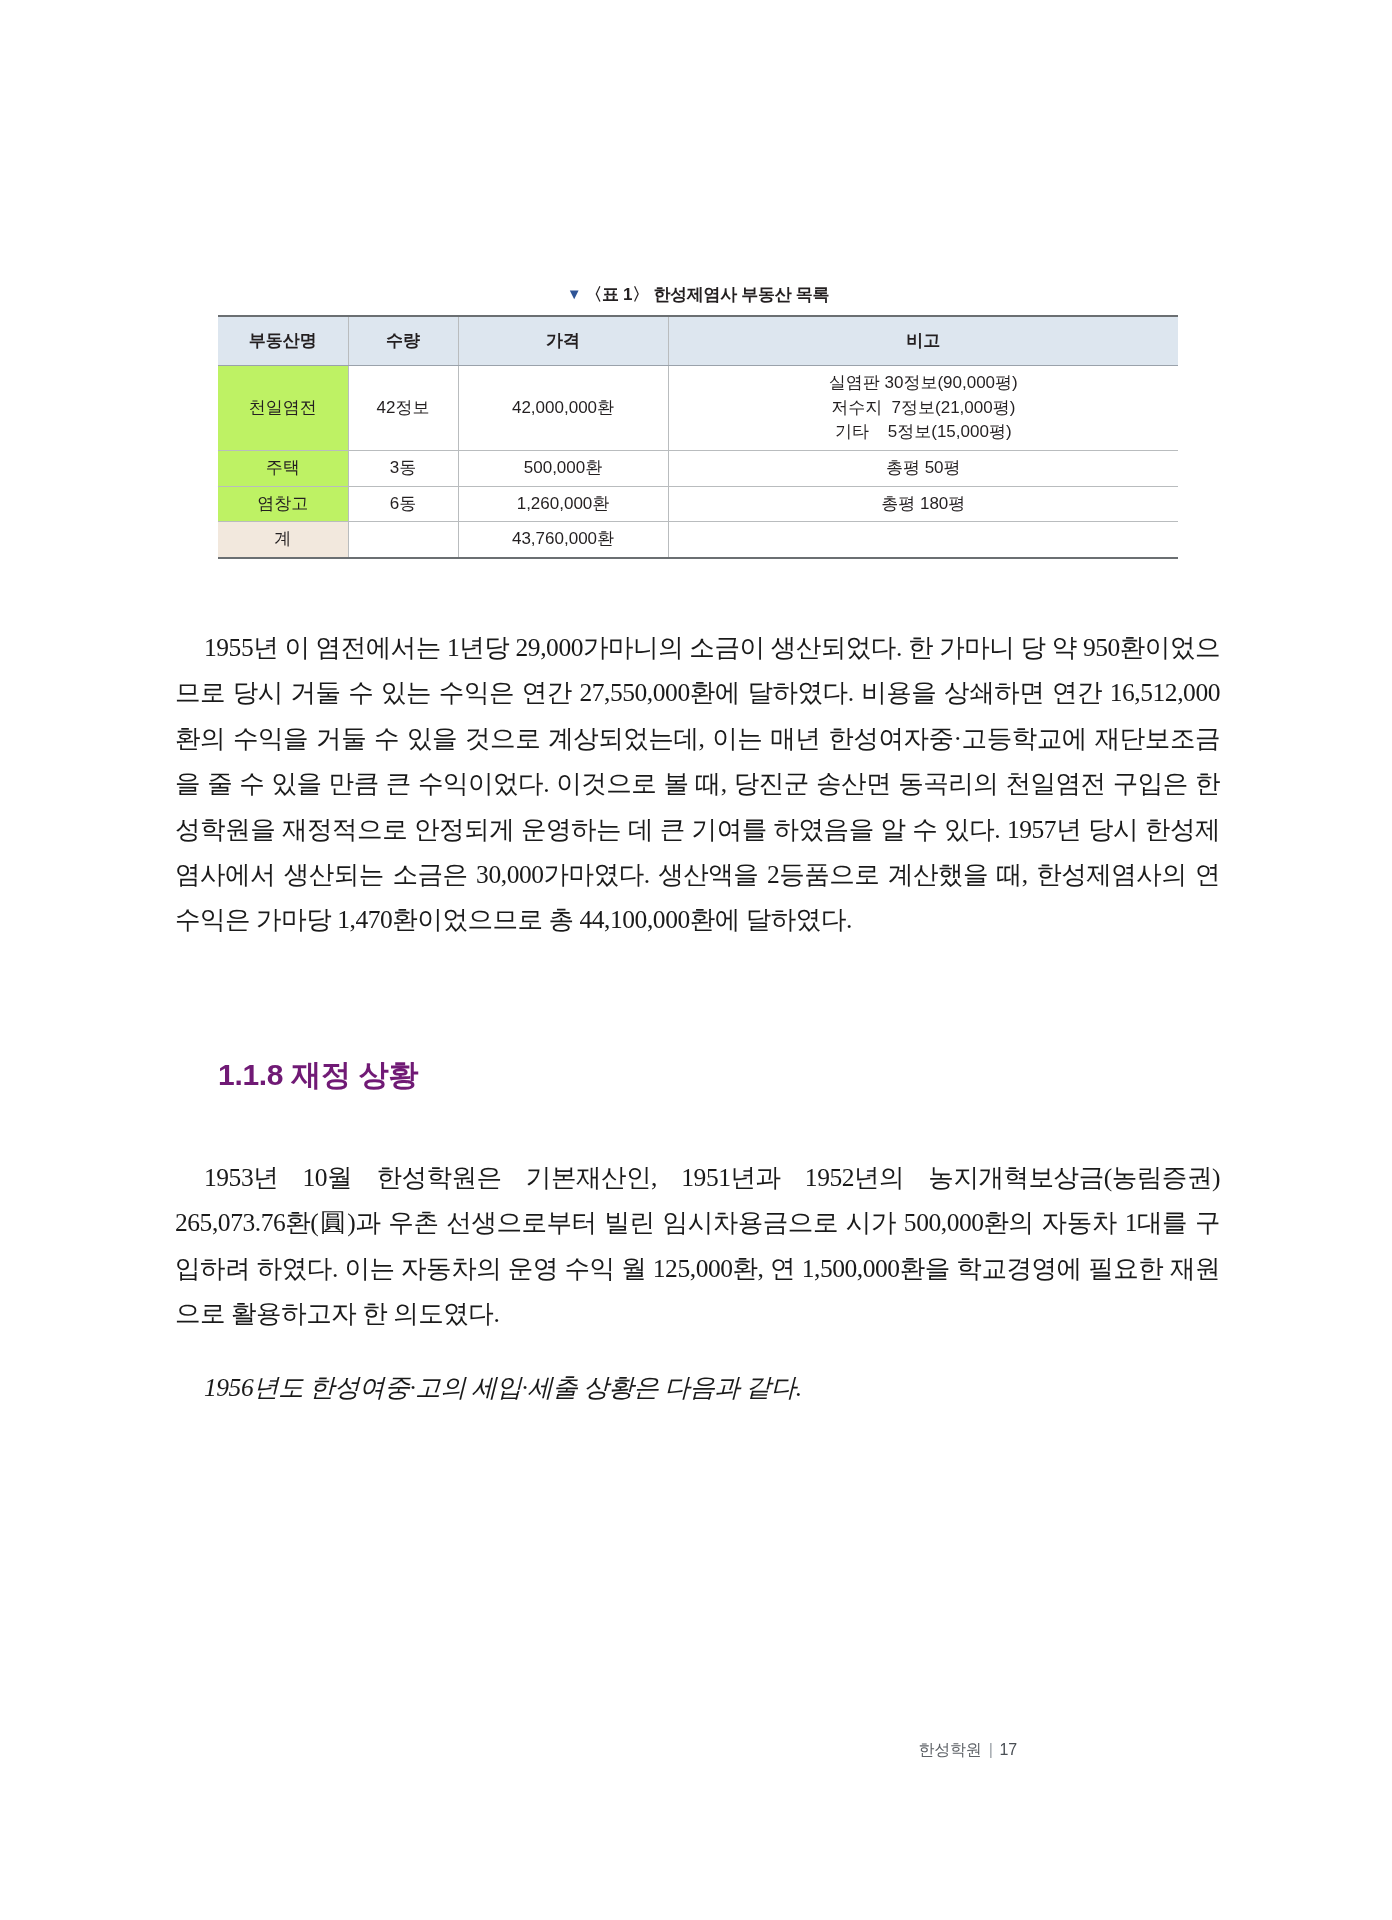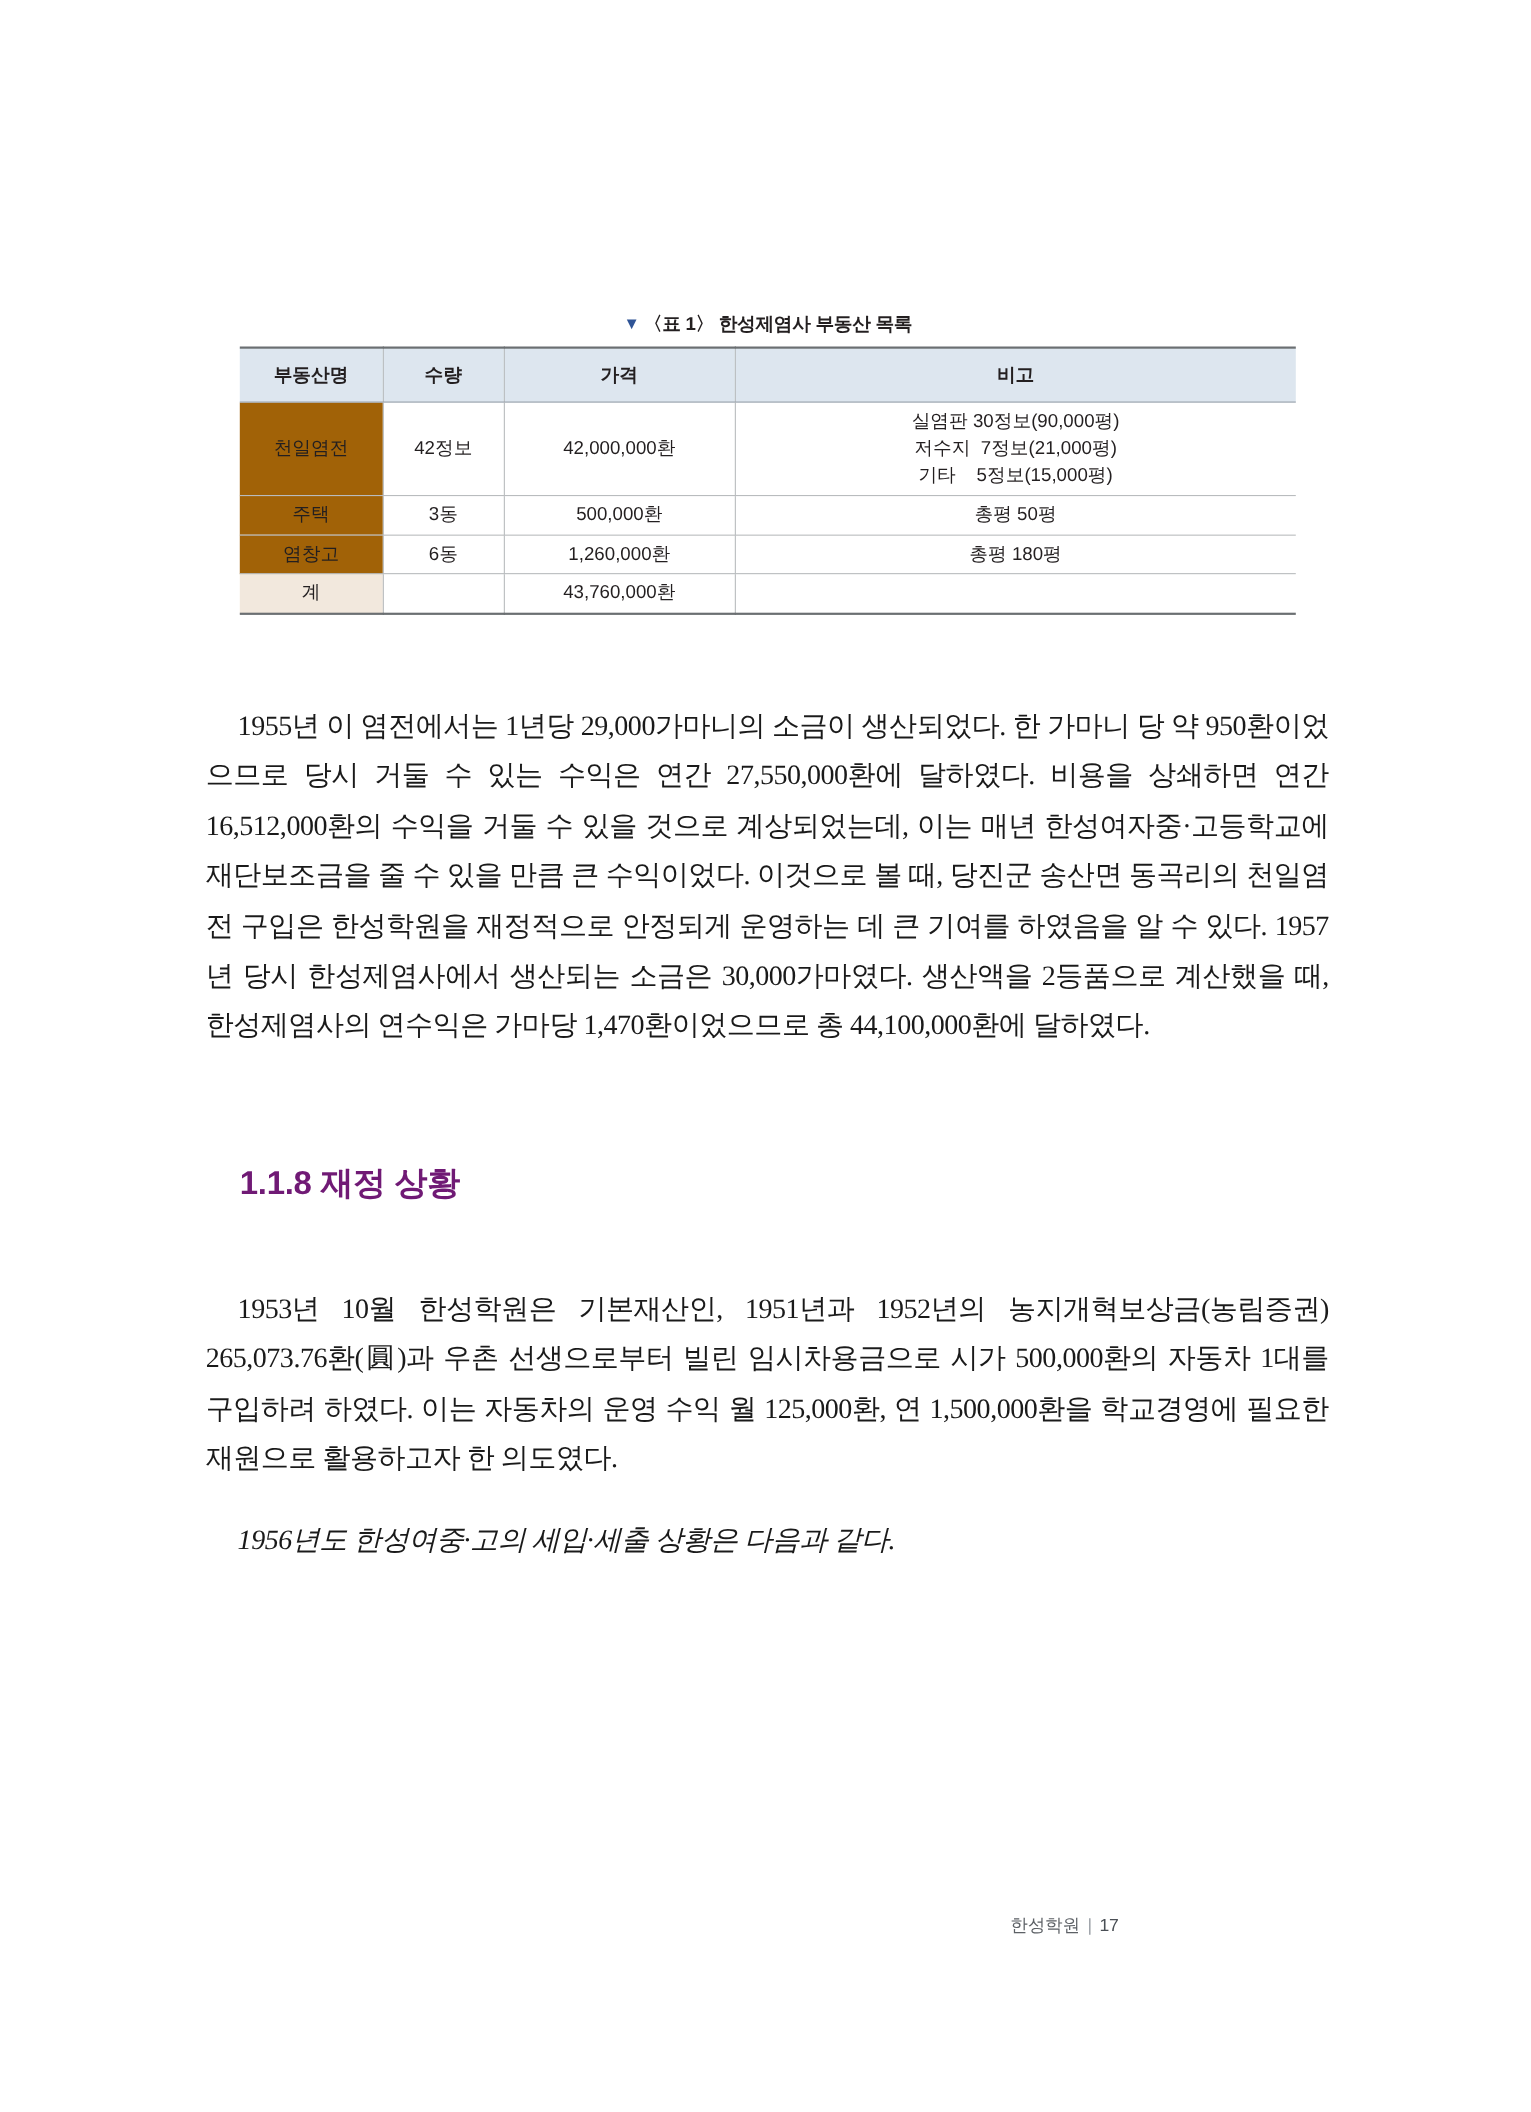--- a/index.html
+++ b/index.html
@@ -75,21 +75,21 @@
   table.realestate td:last-child {
     border-right: none;
   }
   table.realestate thead th {
     background: #dde6ef;
     font-weight: bold;
     height: 38px;
     border-bottom: 1px solid #9aa2ab;
   }
   table.realestate tbody td.rowhead {
-    background: #a16207;
+    background: #bef264;
     font-weight: normal;
   }
   table.realestate tbody tr.total td.rowhead {
     background: #f2e8dd;
   }
   td.price {
     text-align: right;
     padding-right: 30px;
   }
   td.note-multi {
@@ -114,21 +114,21 @@
     left: 175px;
     width: 1045px;
     font-size: 25.5px;
     line-height: 1.78;
     letter-spacing: -0.45px;
     text-align: justify;
     text-justify: inter-character;
     color: #1a1a1a;
   }
   .body-text p {
-    margin: 12px;
+    margin: 0;
     text-indent: 29px;
   }
   #para-1 { top: 625px; }
 
   .heading {
     position: absolute;
     left: 218px;
     top: 1055px;
     font-family: "Liberation Sans", sans-serif;
     font-weight: bold;

